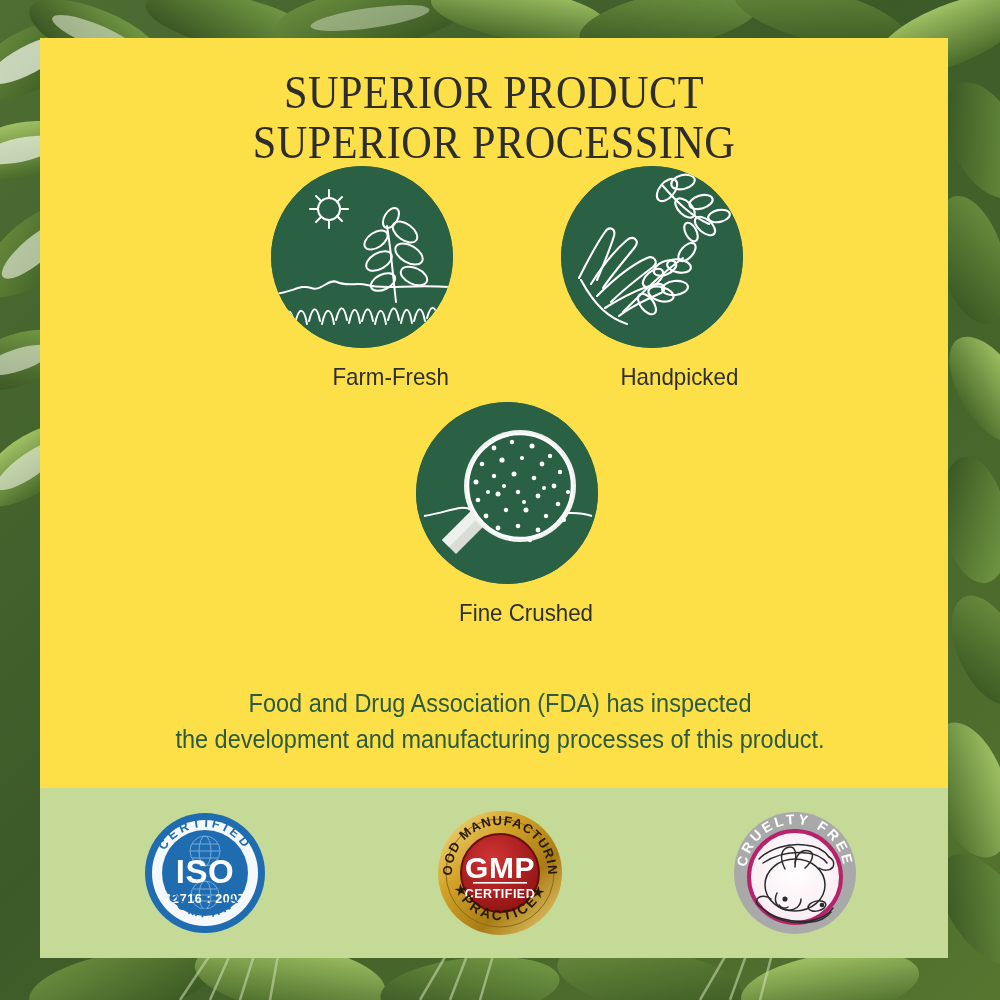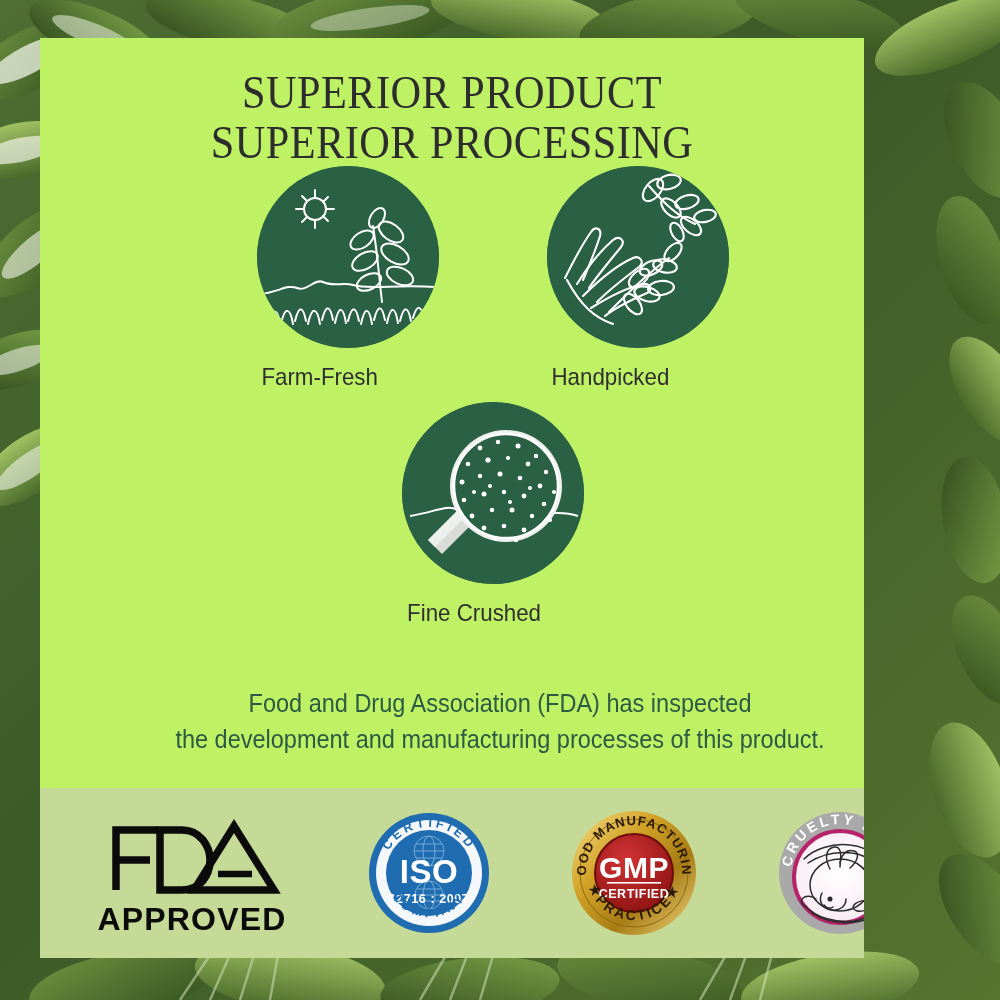--- a/index.html
+++ b/index.html
@@ -22,23 +22,23 @@
   .foliage {
     position: absolute;
     inset: 0;
   }
 
   
   .card {
     position: absolute;
     left: 40px;
     top: 38px;
-    width: 824px;
+    width: 908px;
     height: 920px;
-    background: #bef264;
+    background: #fde047;
     overflow: hidden;
   }
 
   
   .heading {
     text-align: center;
     padding-top: 30px;
     font-family: "Liberation Serif", "DejaVu Serif", serif;
     color: #2d2d2d;
     line-height: 1.08;
@@ -62,21 +62,21 @@
     display: flex;
     justify-content: center;
   }
   .feat-row.row1 { gap: 94px; }
   .feat-row.row2 { gap: 98px; margin-top: 10px; }
 
   .feature {
     width: 196px;
     display: flex;
     flex-direction: column;
-    align-items: flex-start;
+    align-items: flex-end;
   }
   .circle {
     width: 182px;
     height: 182px;
     border-radius: 50%;
     background: #2a6044;
     display: block;
     position: relative;
     overflow: hidden;
   }
@@ -347,36 +347,20 @@
       </div>
     </div>
 
     <div class="statement">
       <span class="sline">Food and Drug Association (FDA) has inspected</span>
       <span class="sline">the development and manufacturing processes of this product.</span>
     </div>
 
     <div class="cert-band">
 
-      <div class="cert">
-        <svg width="188" height="130" viewBox="0 0 188 130">
-          <g fill="none" stroke="#0b0b0b" stroke-width="7.5" stroke-linejoin="miter">
-
-            <path d="M18 82 L18 22 L60 22"></path>
-            <path d="M18 52 L52 52"></path>
-
-            <path d="M62 22 L84 22 C102 22 112 38 112 52 C112 68 102 82 84 82 L62 82 L62 22 Z"></path>
-
-            <path d="M136 18 L176 82 L96 82 Z"></path>
-
-            <path d="M120 66 L154 66" stroke-width="6.5"></path>
-          </g>
-          <text x="94" y="122" text-anchor="middle" font-family="'Liberation Sans', sans-serif" font-size="32" font-weight="600" letter-spacing="1.2" fill="#0b0b0b">APPROVED</text>
-        </svg>
-      </div>
 
       <div class="cert">
         <svg width="124" height="124" viewBox="0 0 124 124">
           <defs>
             <path id="isoTop" d="M 62,62 m -46,0 a 46,46 0 1,1 92,0" fill="none"></path>
             <path id="isoBot" d="M 62,62 m -44,0 a 44,44 0 1,0 88,0" fill="none"></path>
           </defs>
           <circle cx="62" cy="62" r="60" fill="#1f6cb0"></circle>
           <circle cx="62" cy="62" r="53" fill="#f4f8fb"></circle>
           <circle cx="62" cy="62" r="43" fill="#1f6cb0"></circle>

